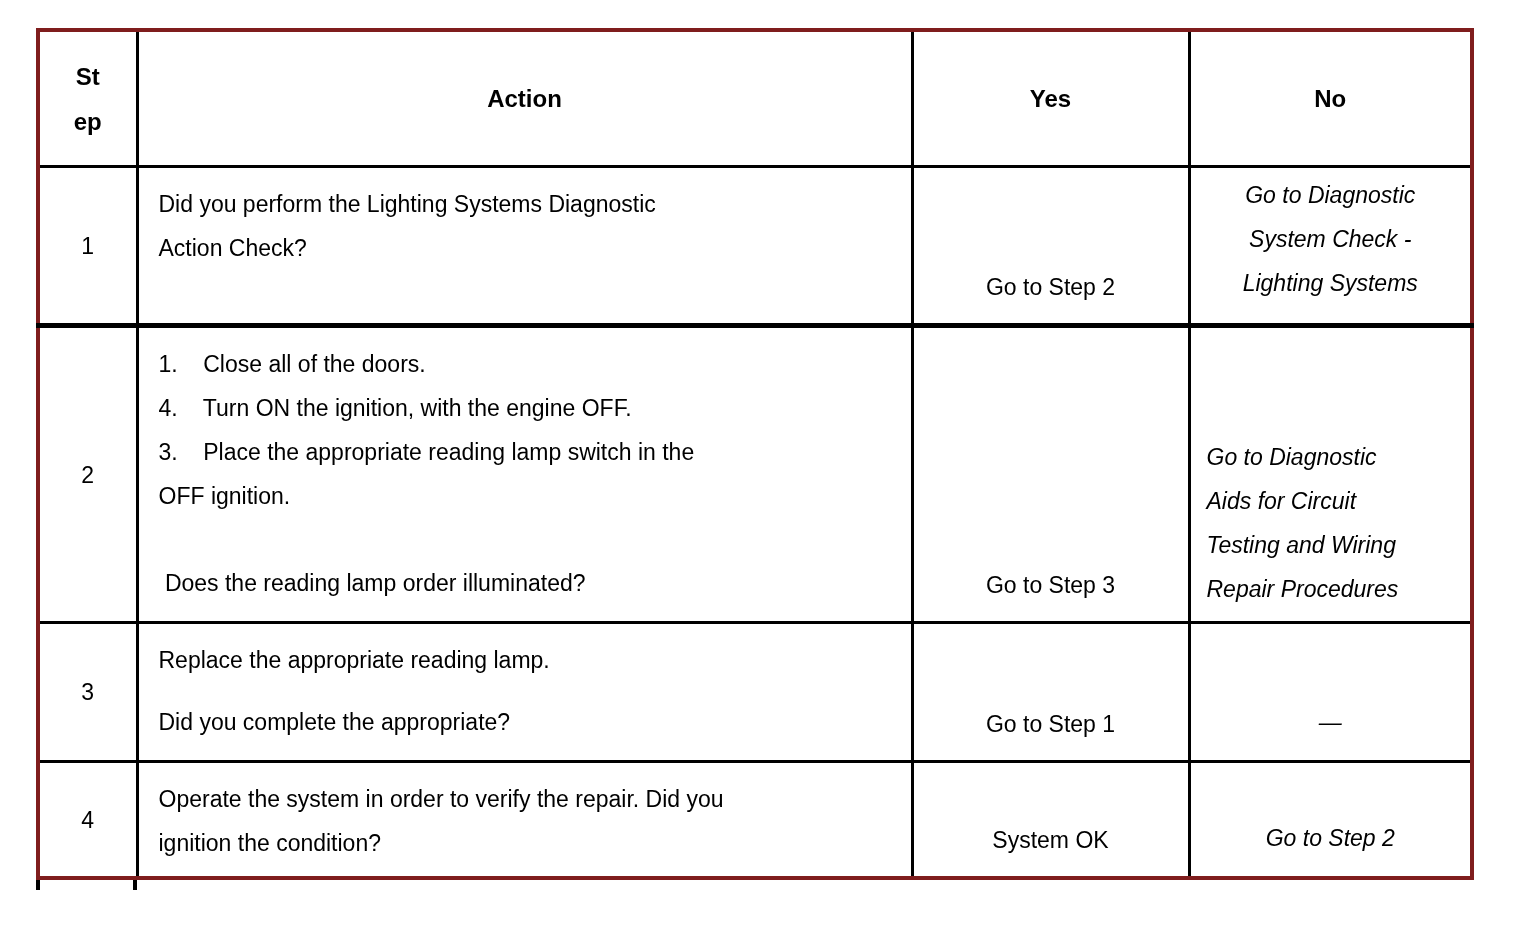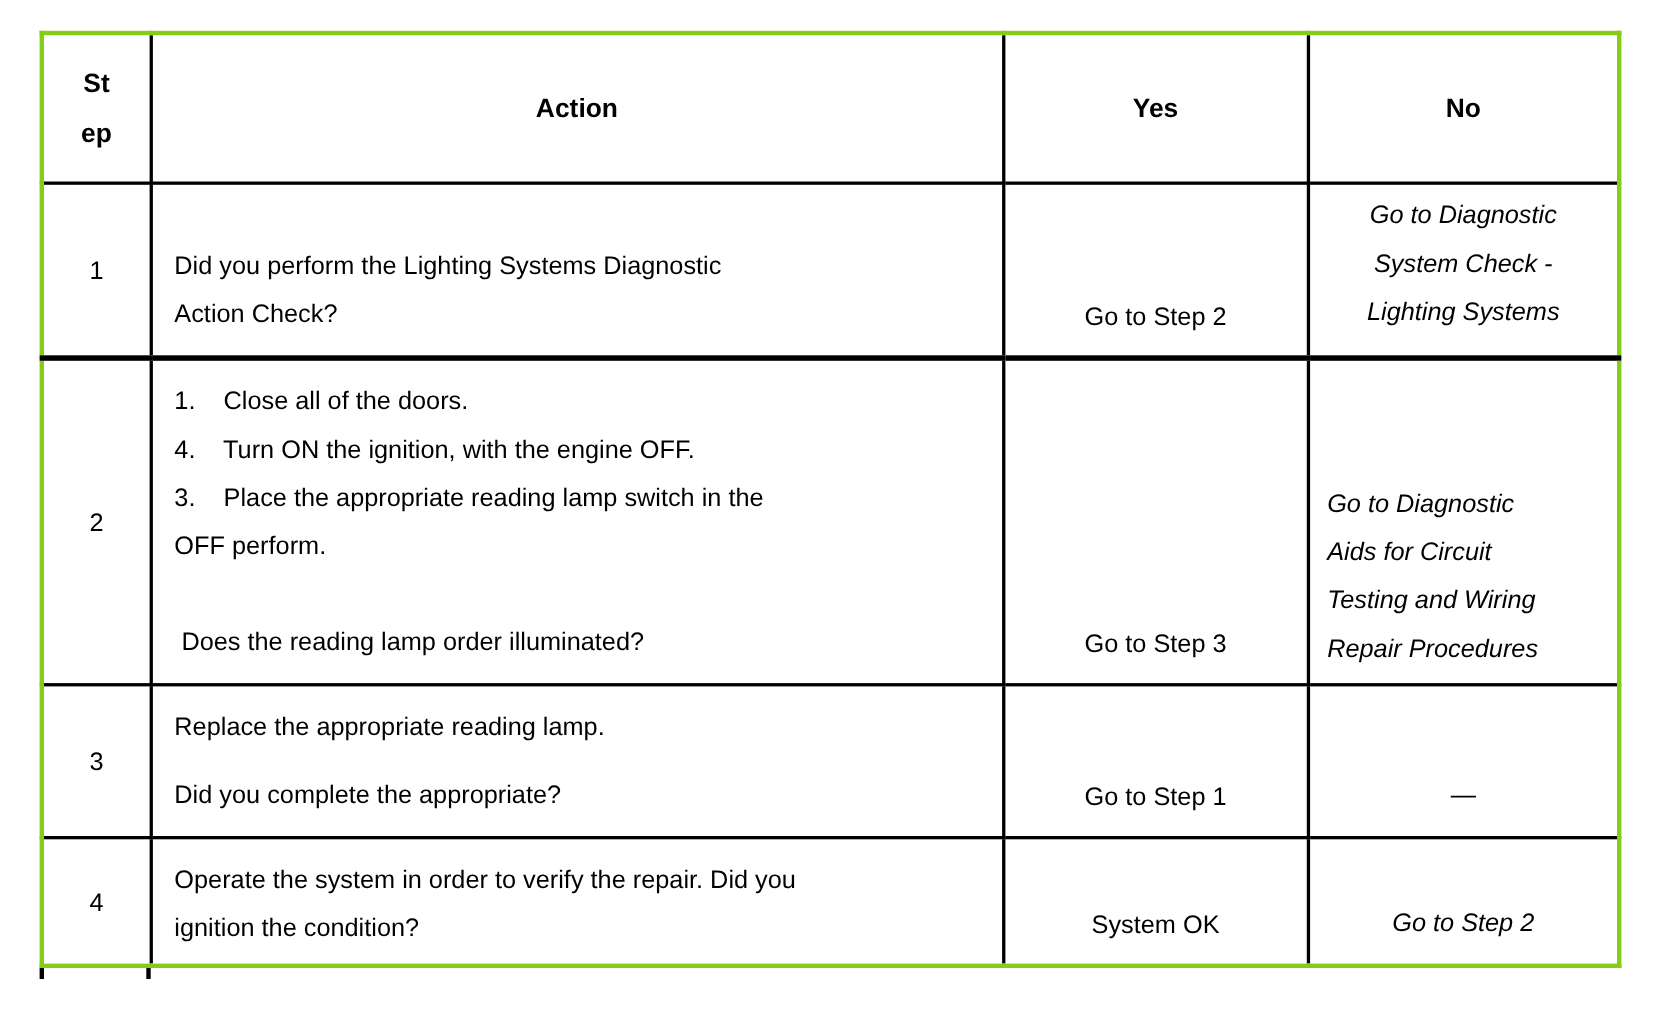--- a/index.html
+++ b/index.html
@@ -13,40 +13,40 @@
   }
   .table-wrap {
     position: absolute;
     left: 36px;
     top: 28px;
   }
   table.diag {
     border-collapse: collapse;
     table-layout: fixed;
     width: 1434px;
-    border: 4px solid #84cc16;
+    border: 4px solid #7f1d1d;
   }
   table.diag td, table.diag th {
     border: 3px solid #000;
     padding: 0;
     vertical-align: top;
   }
   tr.r2 td { border-top-width: 5px; }
 
   .cell {
     box-sizing: border-box;
     display: flex;
     flex-direction: column;
     font-size: 23px;
     line-height: 44px;
     white-space: pre-wrap;
   }
   
   .h-hdr { height: 133px; }
-  .h-r1  { height: 155px; justify-content: flex-end; }
+  .h-r1  { height: 155px; }
   .h-r2  { height: 293px; }
   .h-r3  { height: 136px; }
   .h-r4  { height: 113px; }
 
   .hdr {
     justify-content: center;
     align-items: center;
     font-weight: bold;
     font-size: 24px;
     line-height: 45px;
@@ -167,21 +167,21 @@
       <td>
         <div class="cell step-cell h-r2">
           <div>2</div>
         </div>
       </td>
       <td>
         <div class="cell action-cell h-r2">
           <div>1.    Close all of the doors.</div>
           <div>4.    Turn ON the ignition, with the engine OFF.</div>
           <div>3.    Place the appropriate reading lamp switch in the</div>
-          <div>OFF perform.</div>
+          <div>OFF ignition.</div>
           <div class="gap-line"></div>
           <div> Does the reading lamp order illuminated?</div>
         </div>
       </td>
       <td>
         <div class="cell yes-cell h-r2">
           <div>Go to Step 3</div>
         </div>
       </td>
       <td>

